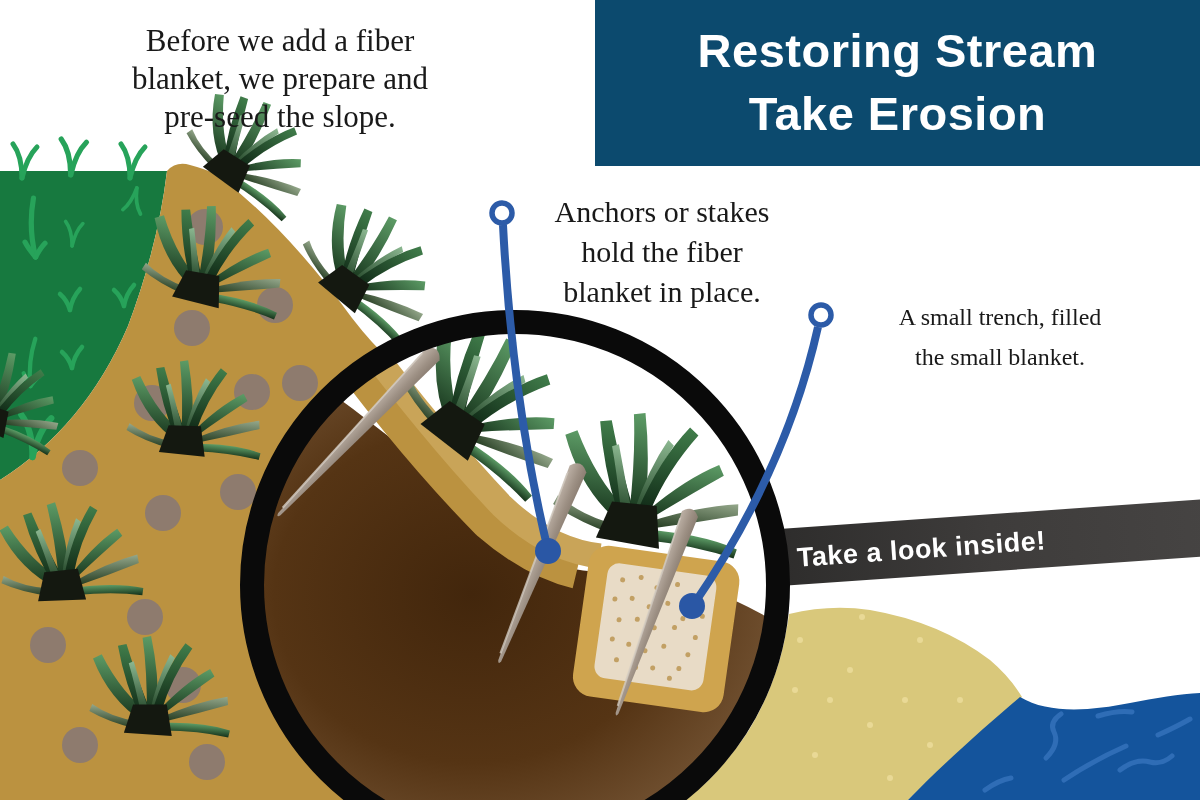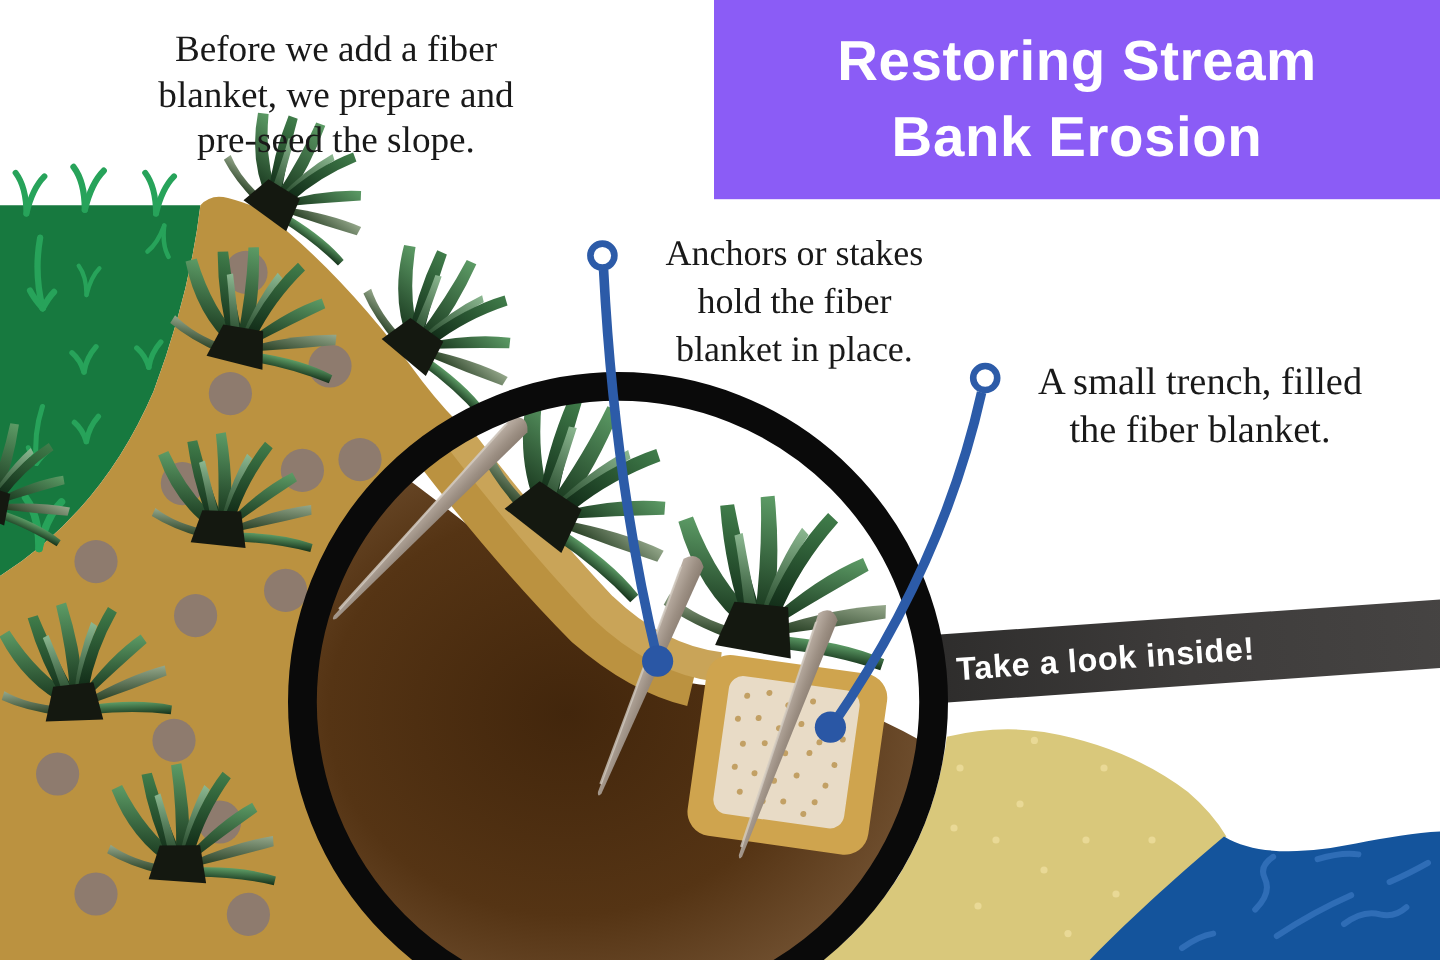--- a/index.html
+++ b/index.html
@@ -1,26 +1,26 @@
 <!DOCTYPE html>
 <html><head>
 <meta charset="utf-8">
 <style>
   html,body{margin:0;padding:0;background:#ffffff;}
   .stage{position:relative;width:1200px;height:800px;overflow:hidden;background:#ffffff;
          font-family:"Liberation Sans",sans-serif;}
   .stage svg{position:absolute;left:0;top:0;}
   .title-banner{position:absolute;left:595px;top:0;width:605px;height:166px;
-    background:#8b5cf6;color:#ffffff;text-align:center;
+    background:#0c4a6e;color:#ffffff;text-align:center;
     font-family:"Liberation Sans",sans-serif;font-weight:bold;font-size:47px;line-height:63px;
     padding-top:19px;box-sizing:border-box;letter-spacing:0.5px;}
   .note{position:absolute;color:#191919;font-family:"Liberation Serif",serif;text-align:center;}
   .note-prepare{left:57px;top:22px;width:446px;font-size:31px;line-height:38px;}
   .note-anchors{left:512px;top:192px;width:300px;font-size:30px;line-height:40px;}
-  .note-trench{left:828px;top:297px;width:344px;font-size:32px;line-height:40px;}
+  .note-trench{left:828px;top:297px;width:344px;font-size:24px;line-height:40px;}
 </style>
 </head>
 <body>
 
 <div class="stage">
 
 <svg width="1200" height="800" viewBox="0 0 1200 800">
   <defs>
     <radialGradient id="gSoil" cx="0.42" cy="0.55" r="0.78">
       <stop offset="0" stop-color="#42260c"></stop>
@@ -228,33 +228,33 @@
     <circle cx="548" cy="551" r="13" fill="#2a57a5"></circle>
     <circle cx="502" cy="213" r="10" fill="#ffffff" stroke="#2c5ba8" stroke-width="5.5"></circle>
     <path d="M818,327 Q786,470 694,604" fill="none" stroke="#2c5ba8" stroke-width="8"></path>
     <circle cx="692" cy="606" r="13" fill="#2a57a5"></circle>
     <circle cx="821" cy="315" r="10" fill="#ffffff" stroke="#2c5ba8" stroke-width="5.5"></circle>
   </g>
 </svg>
 
 <div class="title-banner">
   <div>Restoring Stream</div>
-  <div>Bank Erosion</div>
+  <div>Take Erosion</div>
 </div>
 
 <div class="note note-prepare">
   <div>Before we add a fiber</div>
   <div>blanket, we prepare and</div>
   <div>pre-seed the slope.</div>
 </div>
 
 <div class="note note-anchors">
   <div>Anchors or stakes</div>
   <div>hold the fiber</div>
   <div>blanket in place.</div>
 </div>
 
 <div class="note note-trench">
   <div>A small trench, filled</div>
-  <div>the fiber blanket.</div>
+  <div>the small blanket.</div>
 </div>
 
 </div>
 
 </body></html>

